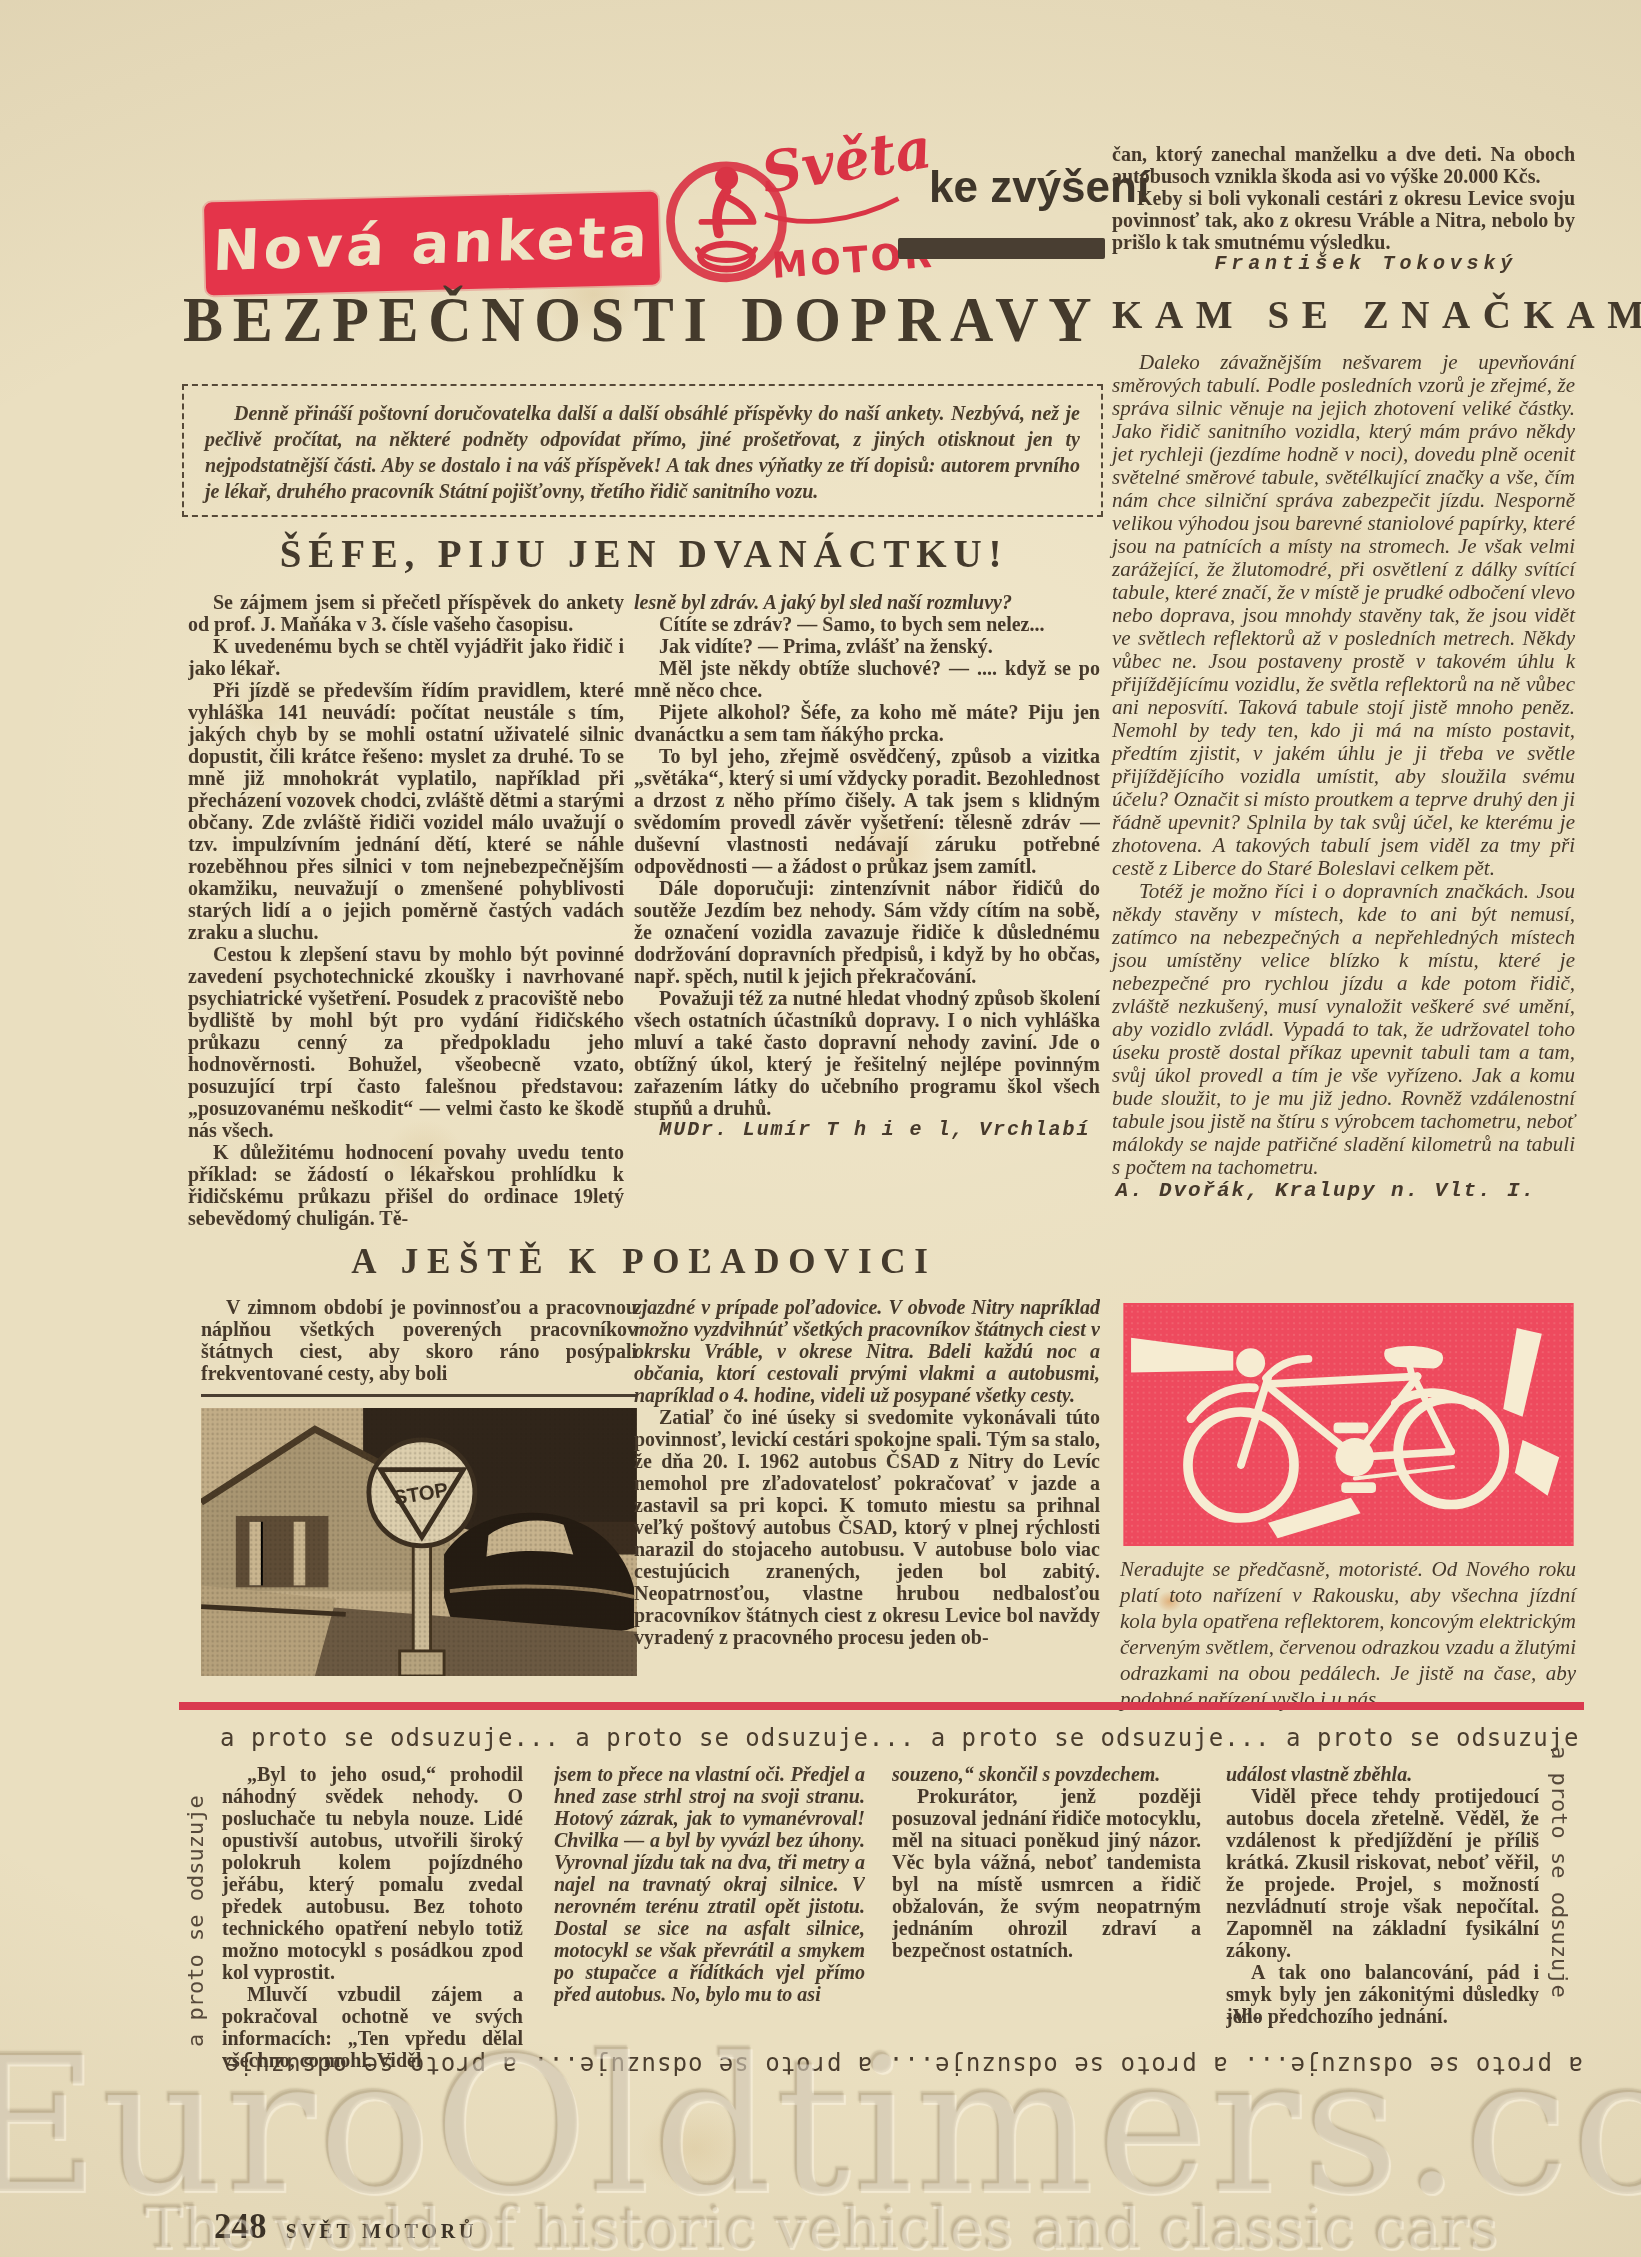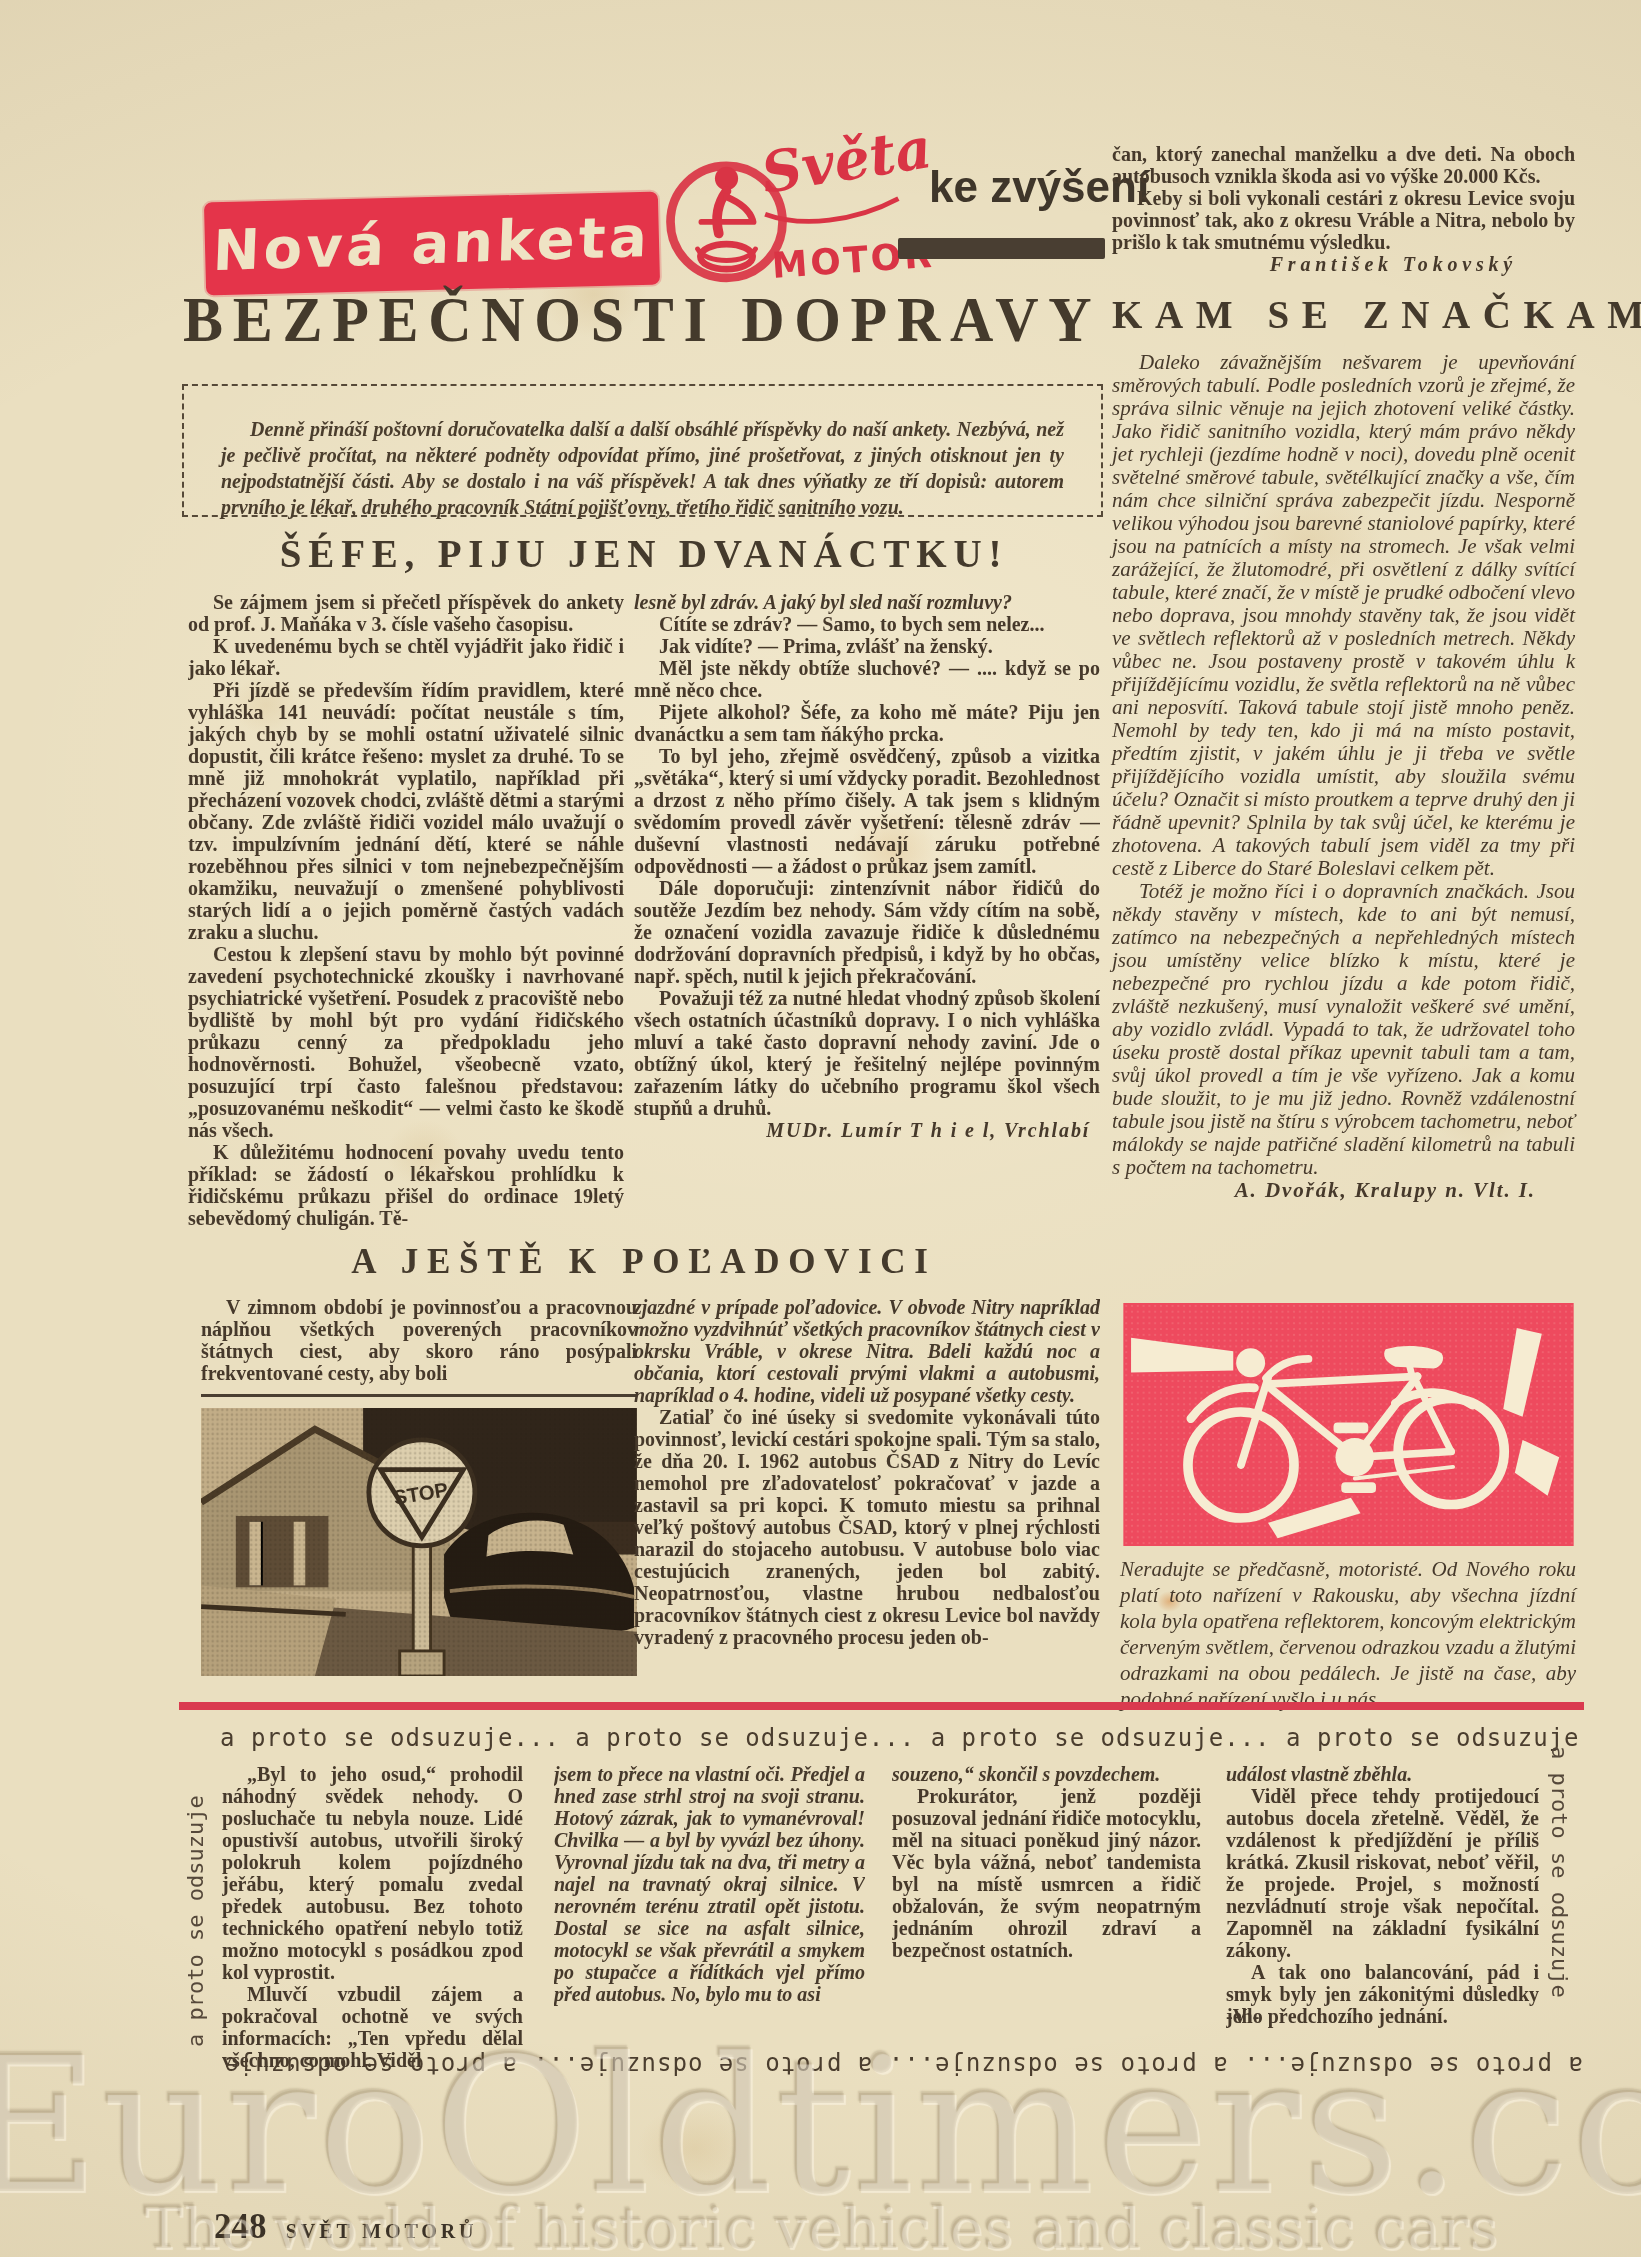--- a/index.html
+++ b/index.html
@@ -23,29 +23,29 @@
          font-family:"Liberation Sans", sans-serif;font-weight:bold;font-size:44px;
          color:#3f362a;}
   .subtitle-bar{position:absolute;left:898px;top:238px;width:207px;height:21px;
          background:#493e32;border-radius:1.9px;}
   .main-title{position:absolute;left:183px;top:286px;width:917px;
          font-weight:bold;font-size:60px;letter-spacing:9.7px;color:#443a2c;
          text-align:center;transform:scaleY(1.06);white-space:nowrap;}
   
   .intro-box{position:absolute;left:182px;top:384px;width:875px;height:102px;
          border:2.9px dashed #564938;padding:13.5px 21px;color:#4a3d2d;}
-  .intro-box p{margin:16px;font-style:italic;font-weight:bold;font-size:20px;
+  .intro-box p{margin:0;font-style:italic;font-weight:bold;font-size:20px;
          line-height:26px;text-indent:29px;text-align:justify;}
   
   .col{position:absolute;text-align:justify;color:#46392b;overflow:hidden;}
   .col p{margin:0;text-indent:25px;}
   .col p.noind{text-indent:0;font-style:italic;}
   .a1{font-weight:bold;font-size:20px;line-height:22px;}
   .sig{text-align:right;font-style:italic;font-weight:bold;letter-spacing:1.9px;
-       padding-right:9.7px;text-indent:0 !important;}
+       padding-right:9.7px;text-indent:0 !important;font-family:Liberation Mono, monospace;}
   .head2{position:absolute;font-weight:bold;color:#443a2c;text-align:center;white-space:nowrap;}
   
   .rightcol{position:absolute;left:1112px;top:143px;width:463px;text-align:justify;
         color:#46392b;}
   .rightcol p{margin:0;}
   .letterend{font-weight:bold;font-size:20px;line-height:22px;}
   .kam-title{font-weight:bold;font-size:39px;letter-spacing:12.6px;color:#443a2c;
         text-align:center;margin:17.4px 0 13.5px 0;white-space:nowrap;}
   .kam p{font-style:italic;font-size:21px;line-height:23px;text-indent:27px;}
   .kam .sig{font-size:21px;padding-right:39px;}

